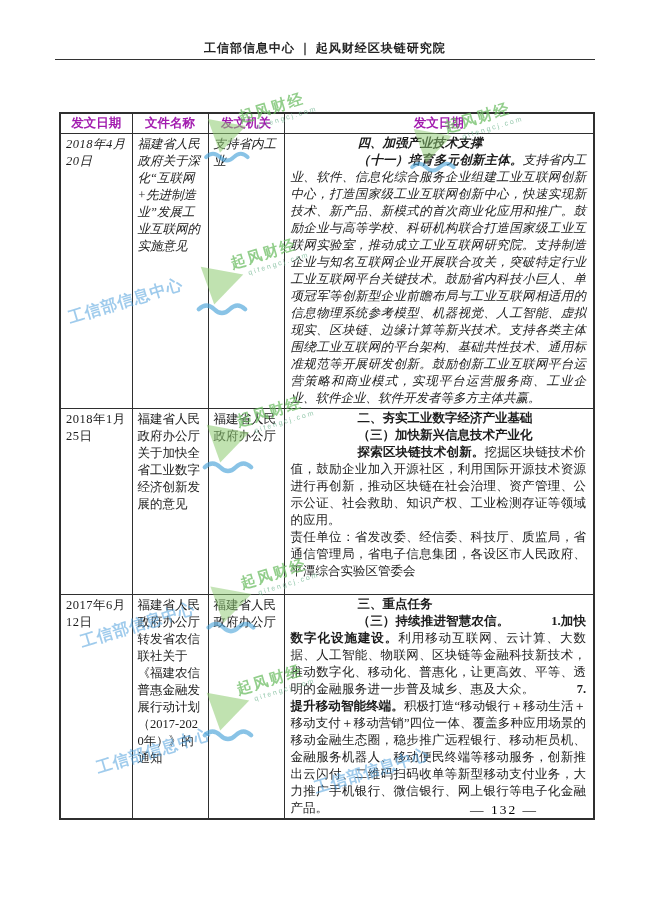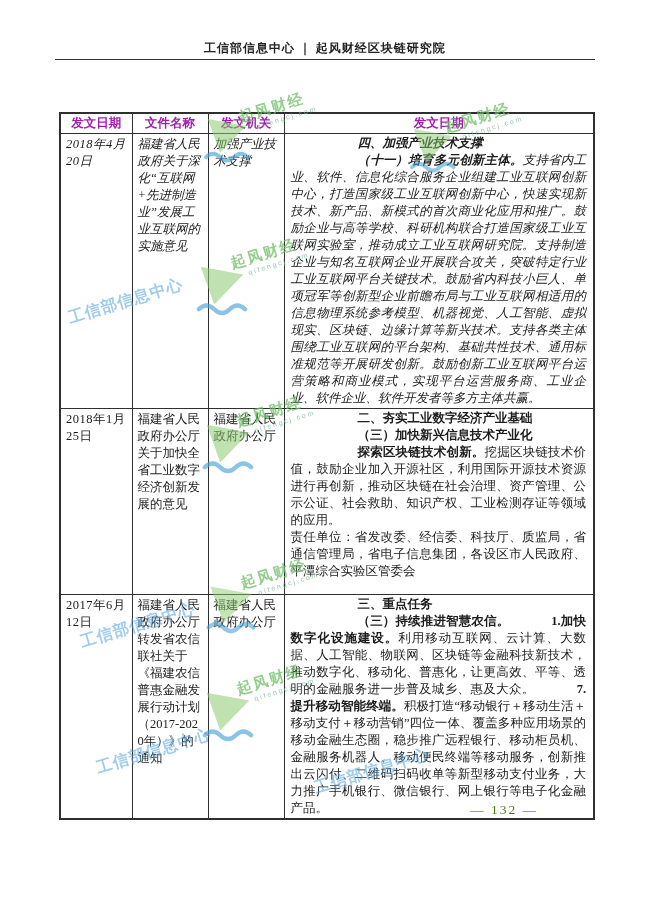--- a/index.html
+++ b/index.html
@@ -48,21 +48,21 @@
   .policy-table td.c-date{letter-spacing:0.5px;}
   .policy-table td.c-content{padding:1px 7px 1px 6px;text-align:justify;}
   .policy-table td.c-content p{margin:0;}
   .policy-table td.c-content p.ind{text-indent:2em;}
   .policy-table .b{font-weight:bold;padding-left:42px;}
   tbody tr:nth-child(1) td{height:251px;font-style:italic;}
   tbody tr:nth-child(2) td{height:181px;}
   tbody tr:nth-child(3) td{height:198px;}
   .page-number{
     position:absolute;top:802px;left:470px;
-    font-size:13.5px;color:#4d7c0f;letter-spacing:2px;
+    font-size:13.5px;color:#000000;letter-spacing:2px;
   }
   
   .wm{position:absolute;pointer-events:none;}
   .wm-blue{
     font-family:"Liberation Sans","DejaVu Sans",sans-serif;
     font-size:16px;font-weight:bold;
     color:rgba(80,160,220,0.55);
     transform:rotate(-17deg);transform-origin:left bottom;
     white-space:nowrap;letter-spacing:1px;
   }
@@ -102,21 +102,21 @@
           <th>发文日期</th>
           <th>文件名称</th>
           <th>发文机关</th>
           <th>发文日期</th>
         </tr>
     </thead>
     <tbody id="policy-tbody">
         <tr>
           <td class="c-date">2018年4月20日</td>
           <td class="c-name">福建省人民政府关于深化“互联网+先进制造业”发展工业互联网的实施意见</td>
-          <td class="c-issuer">加强产业技术支撑</td>
+          <td class="c-issuer">支持省内工业</td>
           <td class="c-content">
             <p class="ind"><span class="b">四、加强产业技术支撑</span></p>
             <p class="ind"><span class="b">（十一）培育多元创新主体。</span><span>支持省内工业、软件、信息化综合服务企业组建工业互联网创新中心，打造国家级工业互联网创新中心，快速实现新技术、新产品、新模式的首次商业化应用和推广。鼓励企业与高等学校、科研机构联合打造国家级工业互联网实验室，推动成立工业互联网研究院。支持制造企业与知名互联网企业开展联合攻关，突破特定行业工业互联网平台关键技术。鼓励省内科技小巨人、单项冠军等创新型企业前瞻布局与工业互联网相适用的信息物理系统参考模型、机器视觉、人工智能、虚拟现实、区块链、边缘计算等新兴技术。支持各类主体围绕工业互联网的平台架构、基础共性技术、通用标准规范等开展研发创新。鼓励创新工业互联网平台运营策略和商业模式，实现平台运营服务商、工业企业、软件企业、软件开发者等多方主体共赢。</span></p>
           </td>
         </tr>
         <tr>
           <td class="c-date">2018年1月25日</td>
           <td class="c-name">福建省人民政府办公厅关于加快全省工业数字经济创新发展的意见</td>
           <td class="c-issuer">福建省人民政府办公厅</td>
           <td class="c-content">

